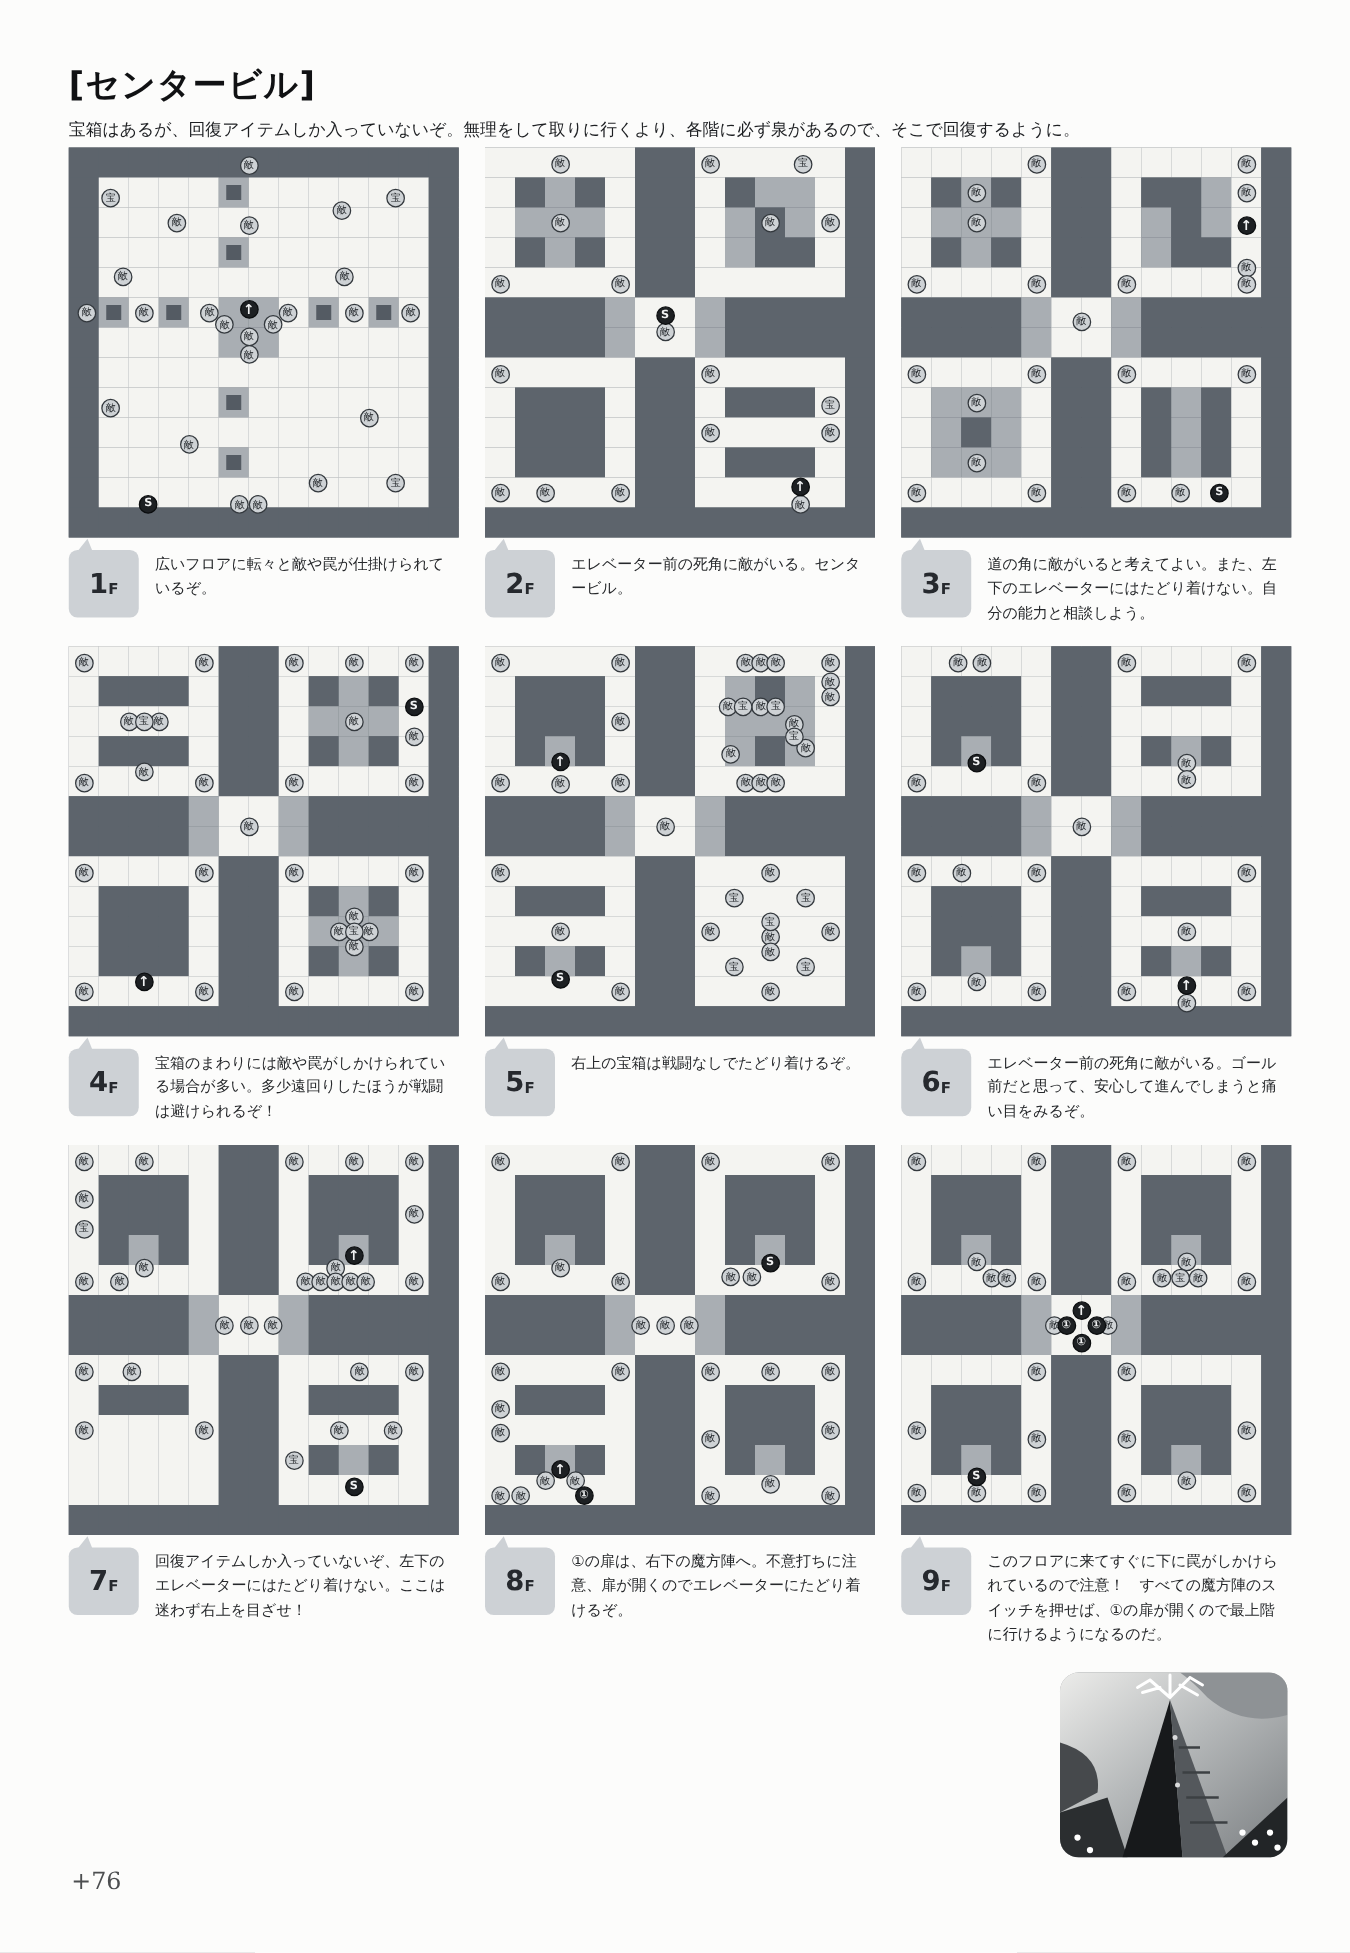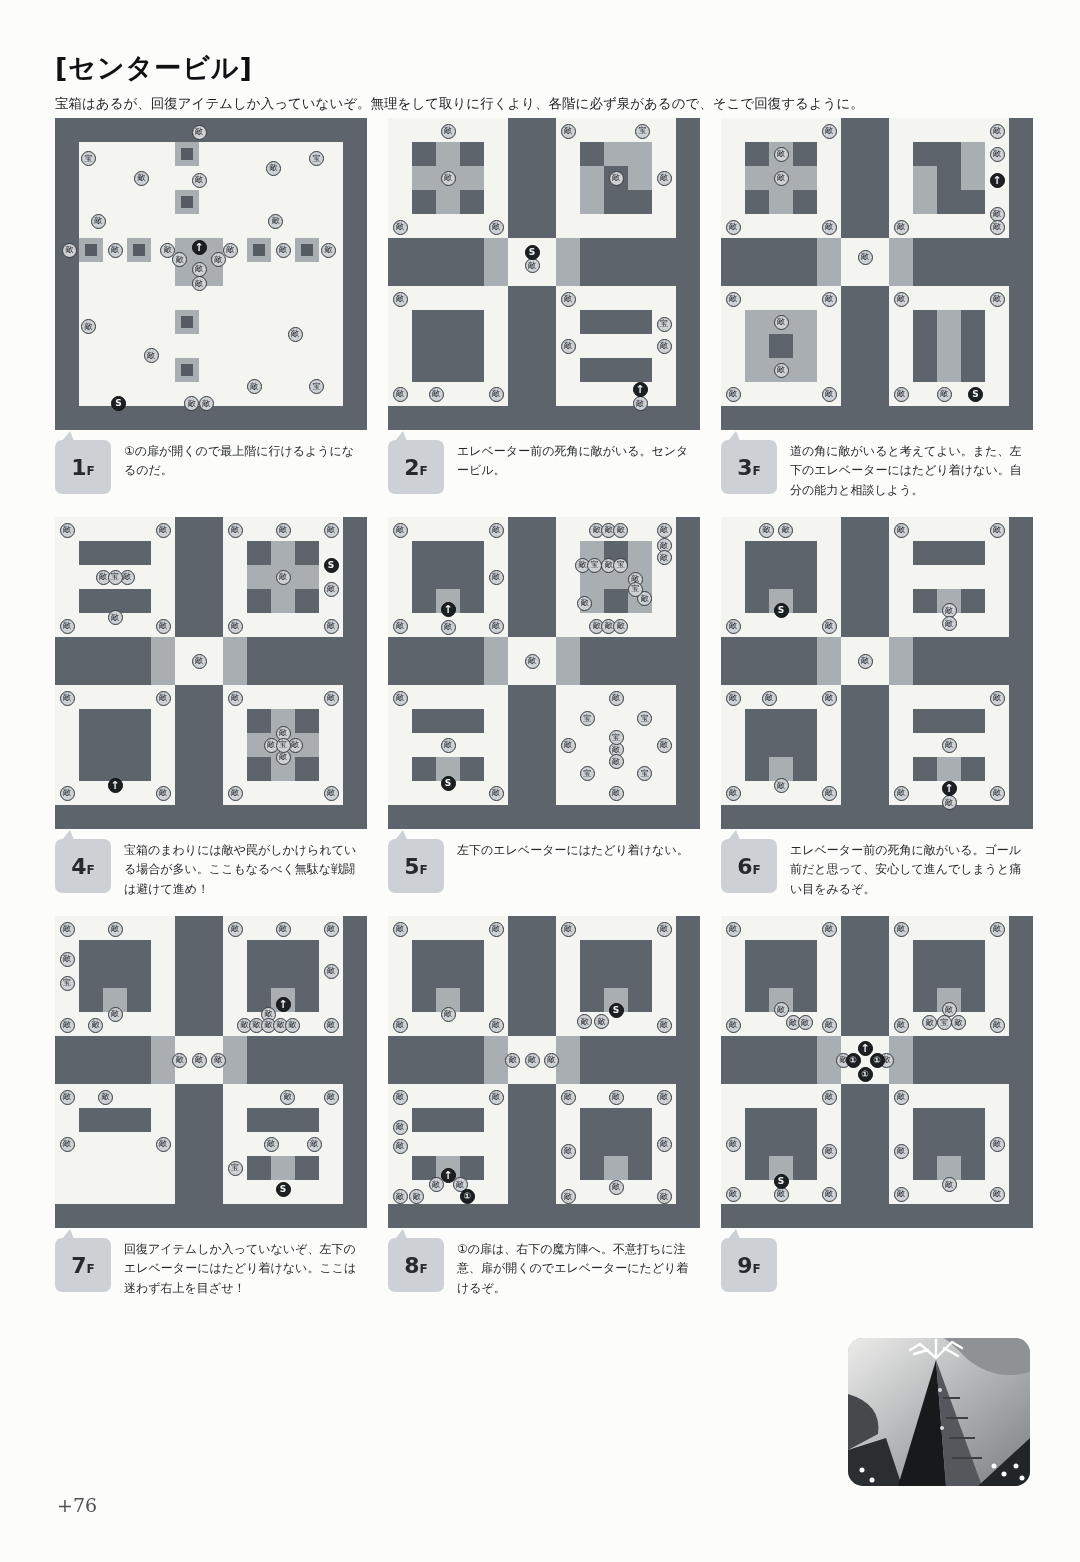--- a/index.html
+++ b/index.html
@@ -272,21 +272,21 @@
           <div class="marker mk-e" style="left: 129.3px; top: 278.1px;">敵</div>
           <div class="marker mk-e" style="left: 143.7px; top: 278.1px;">敵</div>
           <div class="marker mk-s" style="left: 56.1px; top: 278.1px;">S</div>
           <div class="marker mk-u" style="left: 136.5px; top: 122.1px;">↑</div>
         </div>
         <div class="cap">
           <div class="badge">
             <span class="num">1</span>
             <span class="fsuf">F</span>
           </div>
-          <p class="captext">①の扉が開くので最上階に行けるようになるのだ。</p>
+          <p class="captext">広いフロアに転々と敵や罠が仕掛けられているぞ。</p>
         </div>
       </section>
       <section class="panel">
         <div class="map">
           <div class="cell cW" style="left: 0px; top: 0px;"></div>
           <div class="cell cW" style="left: 24px; top: 0px;"></div>
           <div class="cell cW" style="left: 48px; top: 0px;"></div>
           <div class="cell cW" style="left: 72px; top: 0px;"></div>
           <div class="cell cW" style="left: 96px; top: 0px;"></div>
           <div class="cell cD" style="left: 120px; top: 0px;"></div>
@@ -886,21 +886,21 @@
           <div class="marker mk-t" style="left: 52.5px; top: 52.5px;">宝</div>
           <div class="marker mk-t" style="left: 220.5px; top: 220.5px;">宝</div>
           <div class="marker mk-s" style="left: 268.5px; top: 40.5px;">S</div>
           <div class="marker mk-u" style="left: 52.5px; top: 261.3px;">↑</div>
         </div>
         <div class="cap">
           <div class="badge">
             <span class="num">4</span>
             <span class="fsuf">F</span>
           </div>
-          <p class="captext">宝箱のまわりには敵や罠がしかけられている場合が多い。ここもなるべく無駄な戦闘は避けて進め！</p>
+          <p class="captext">宝箱のまわりには敵や罠がしかけられている場合が多い。多少遠回りしたほうが戦闘は避けられるぞ！</p>
         </div>
       </section>
       <section class="panel">
         <div class="map">
           <div class="cell cW" style="left: 0px; top: 0px;"></div>
           <div class="cell cW" style="left: 24px; top: 0px;"></div>
           <div class="cell cW" style="left: 48px; top: 0px;"></div>
           <div class="cell cW" style="left: 72px; top: 0px;"></div>
           <div class="cell cW" style="left: 96px; top: 0px;"></div>
           <div class="cell cD" style="left: 120px; top: 0px;"></div>
@@ -1106,21 +1106,21 @@
           <div class="marker mk-t" style="left: 191.7px; top: 249.3px;">宝</div>
           <div class="marker mk-t" style="left: 249.3px; top: 249.3px;">宝</div>
           <div class="marker mk-s" style="left: 52.5px; top: 258.9px;">S</div>
           <div class="marker mk-u" style="left: 52.5px; top: 84.9px;">↑</div>
         </div>
         <div class="cap">
           <div class="badge">
             <span class="num">5</span>
             <span class="fsuf">F</span>
           </div>
-          <p class="captext">左下のエレベーターにはたどり着けない。</p>
+          <p class="captext">右上の宝箱は戦闘なしでたどり着けるぞ。</p>
         </div>
       </section>
       <section class="panel">
         <div class="map">
           <div class="cell cW" style="left: 0px; top: 0px;"></div>
           <div class="cell cW" style="left: 24px; top: 0px;"></div>
           <div class="cell cW" style="left: 48px; top: 0px;"></div>
           <div class="cell cW" style="left: 72px; top: 0px;"></div>
           <div class="cell cW" style="left: 96px; top: 0px;"></div>
           <div class="cell cD" style="left: 120px; top: 0px;"></div>
@@ -1946,20 +1946,21 @@
           <div class="marker mk-u" style="left: 136.5px; top: 124.5px;">↑</div>
           <div class="marker mk-d" style="left: 124.5px; top: 136.5px;">①</div>
           <div class="marker mk-d" style="left: 148.5px; top: 136.5px;">①</div>
           <div class="marker mk-d" style="left: 136.5px; top: 150.9px;">①</div>
         </div>
         <div class="cap">
           <div class="badge">
             <span class="num">9</span>
             <span class="fsuf">F</span>
           </div>
+          <p class="captext">このフロアに来てすぐに下に罠がしかけられているので注意！　すべての魔方陣のスイッチを押せば、①の扉が開くので最上階に行けるようになるのだ。</p>
         </div>
       </section>
     </div>
 
   <div class="photo">
     <svg width="182" height="148" viewBox="0 0 182 148">
       <defs>
         <linearGradient id="sky" x1="0" y1="0" x2="1" y2="1">
           <stop offset="0" stop-color="#ececea"></stop>
           <stop offset="0.45" stop-color="#b7babb"></stop>

